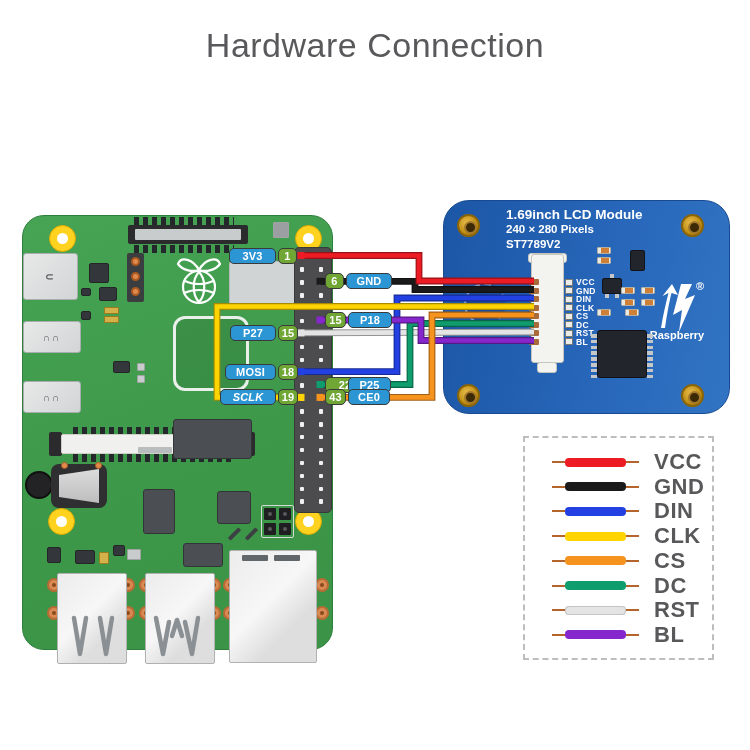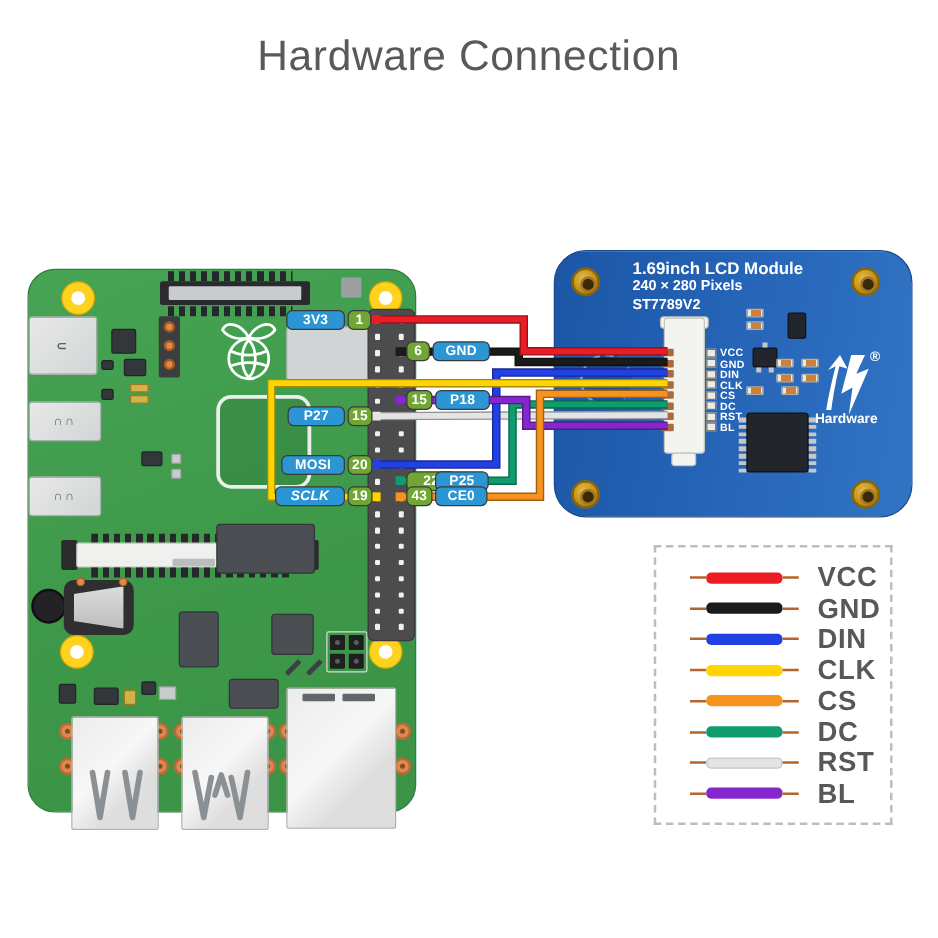--- a/index.html
+++ b/index.html
@@ -263,21 +263,21 @@
     <div class="sot" style="left:186px;top:49px;width:15px;height:21px;"></div>
     <div class="soic" style="left:153px;top:129px;width:50px;height:48px;"></div>
 
     <svg style="left:207px;top:82px;" width="52" height="50" viewBox="0 0 52 50">
       <g fill="#ffffff">
         <path d="M10 45 C12 32 15 20 17.5 10 L11.5 13 L21 1 L27 12 L20.5 10 C18 20 16 31 14 45 Z"></path>
         <path d="M30 1 L41 1 L34 16 L44 12 L28 49 L31 27 L22 32 Z"></path>
       </g>
     </svg>
     <div class="ws-reg" style="left:252px;top:79px;">®</div>
-    <div class="ws-text" style="left:198px;top:128px;width:70px;">Hardware</div>
+    <div class="ws-text" style="left:198px;top:128px;width:70px;">Raspberry</div>
   <div class="fpc-contact" style="left: 85px; top: 78px; width: 10px; height: 6px;"></div>
       <div class="lcd-pad" style="left: 121px; top: 77.5px; width: 8px; height: 7px;"></div>
       <div class="lcd-pin-label" style="left: 132px; top: 76px;">VCC</div>
       <div class="fpc-contact" style="left: 85px; top: 86.5px; width: 10px; height: 6px;"></div>
       <div class="lcd-pad" style="left: 121px; top: 86px; width: 8px; height: 7px;"></div>
       <div class="lcd-pin-label" style="left: 132px; top: 84.5px;">GND</div>
       <div class="fpc-contact" style="left: 85px; top: 95px; width: 10px; height: 6px;"></div>
       <div class="lcd-pad" style="left: 121px; top: 94.5px; width: 8px; height: 7px;"></div>
       <div class="lcd-pin-label" style="left: 132px; top: 93px;">DIN</div>
       <div class="fpc-contact" style="left: 85px; top: 103.5px; width: 10px; height: 6px;"></div>
@@ -416,20 +416,20 @@
     </div>
 <div class="pill b" style="left: 229px; top: 247.5px; width: 47px;">3V3</div>
     <div class="pill g" style="left: 278px; top: 247.5px; width: 19px;">1</div>
     <div class="pill g" style="left: 325px; top: 273.3px; width: 19px;">6</div>
     <div class="pill b" style="left: 346px; top: 273.3px; width: 46px;">GND</div>
     <div class="pill g" style="left: 325px; top: 312px; width: 21px;">15</div>
     <div class="pill b" style="left: 348px; top: 312px; width: 44px;">P18</div>
     <div class="pill b" style="left: 230px; top: 324.9px; width: 46px;">P27</div>
     <div class="pill g" style="left: 278px; top: 324.9px; width: 20px;">15</div>
     <div class="pill b" style="left: 225px; top: 363.6px; width: 51px;">MOSI</div>
-    <div class="pill g" style="left: 278px; top: 363.6px; width: 20px;">20</div>
+    <div class="pill g" style="left: 278px; top: 363.6px; width: 20px;">18</div>
     <div class="pill g" style="left: 325px; top: 376.5px; width: 40px;">22</div>
     <div class="pill b" style="left: 348px; top: 376.5px; width: 43px;">P25</div>
     <div class="pill b" style="left: 220px; top: 389.4px; width: 56px; font-style: italic;">SCLK</div>
     <div class="pill g" style="left: 278px; top: 389.4px; width: 20px;">19</div>
     <div class="pill g" style="left: 325px; top: 389.4px; width: 21px;">43</div>
     <div class="pill b" style="left: 348px; top: 389.4px; width: 42px;">CE0</div>
   </div>
 
 </body></html>

